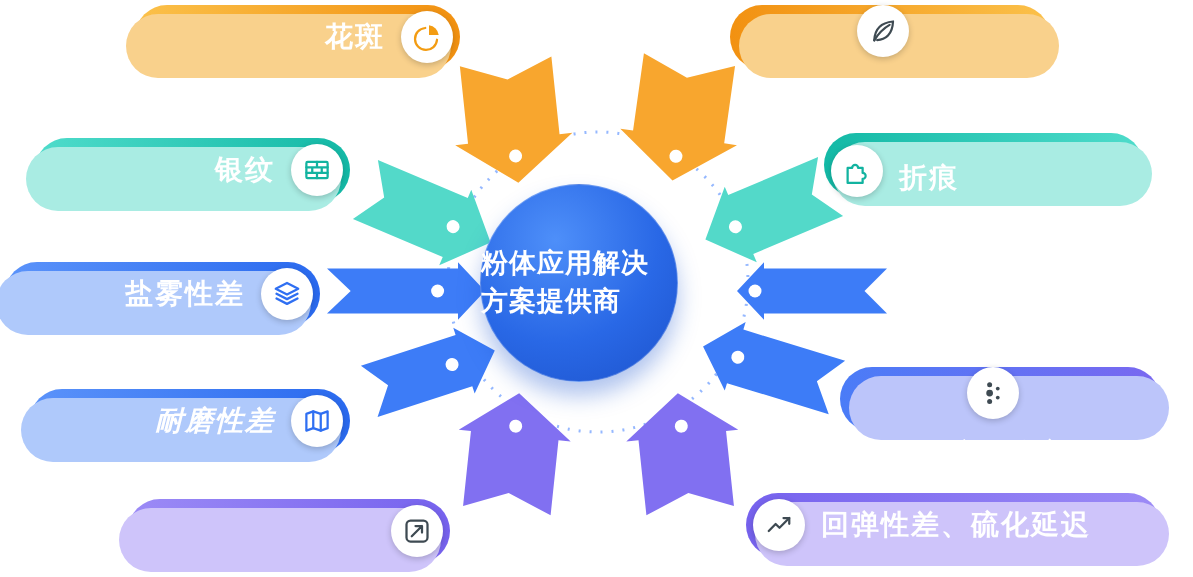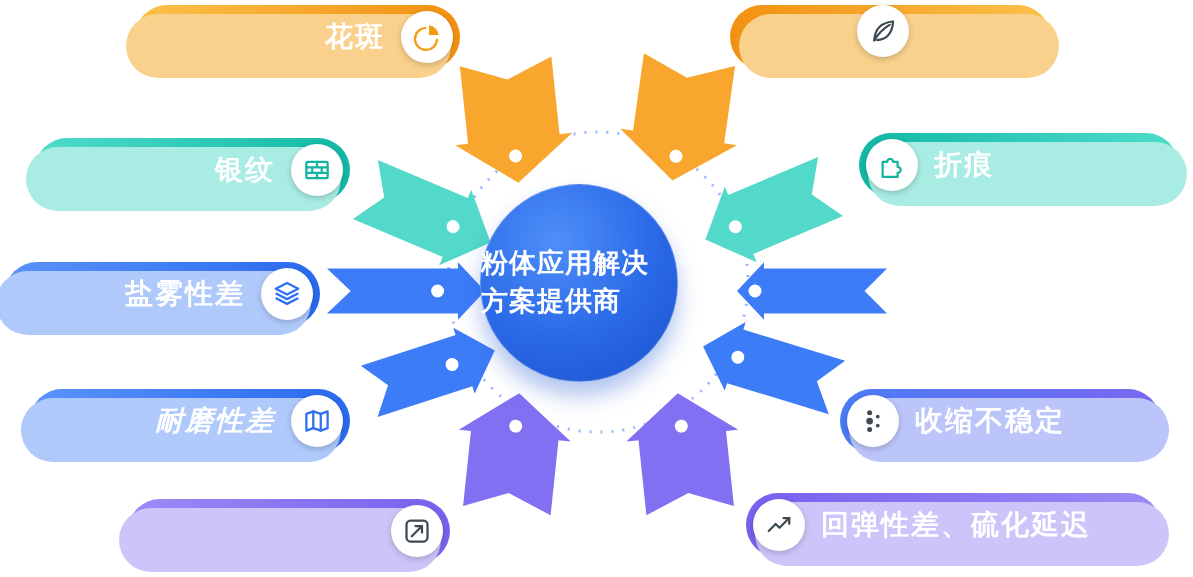--- a/index.html
+++ b/index.html
@@ -162,31 +162,31 @@
   <div class="capsule side-right c-orange" style="left:730px;top:5px;width:320px;">
     <span class="icon-circle ic-dark">
       <svg viewBox="0 0 24 24">
         <path d="M5 19.5 C5.4 11 10 5.3 20 4.4 C19.6 14.6 14 19.2 7.3 19.2"></path>
         <path d="M5 19.5 C8.5 13.8 12.8 9.6 17.3 7.1"></path>
       </svg>
     </span>
     <span class="cap-label">黑尾巴</span>
   </div>
 
-  <div class="capsule side-right c-teal" style="left:859px;top:133px;width:319px;">
+  <div class="capsule side-right c-teal" style="left:824px;top:133px;width:319px;align-items:flex-end;">
     <span class="icon-circle ic-teal">
       <svg viewBox="0 0 24 24">
         <path d="M4.5 9.5 h3.6 a2.4 2.4 0 1 1 4.8 0 H16.5 v4 a2.4 2.4 0 1 1 0 4.8 v3.2 H4.5 Z"></path>
       </svg>
     </span>
     <span class="cap-label">折痕</span>
   </div>
 
 
-  <div class="capsule side-right c-violet" style="left:840px;top:389px;width:320px;">
+  <div class="capsule side-right c-violet" style="left:840px;top:367px;width:320px;flex-direction:column;">
     <span class="icon-circle ic-dark">
       <svg viewBox="0 0 24 24">
         <g fill="currentColor" stroke="none">
           <circle cx="9.3" cy="5.3" r="2"></circle>
           <circle cx="9.3" cy="12" r="2.7"></circle>
           <circle cx="9.3" cy="18.7" r="2"></circle>
           <circle cx="15.8" cy="8.4" r="1.5"></circle>
           <circle cx="15.8" cy="15.6" r="1.5"></circle>
         </g>
       </svg>

